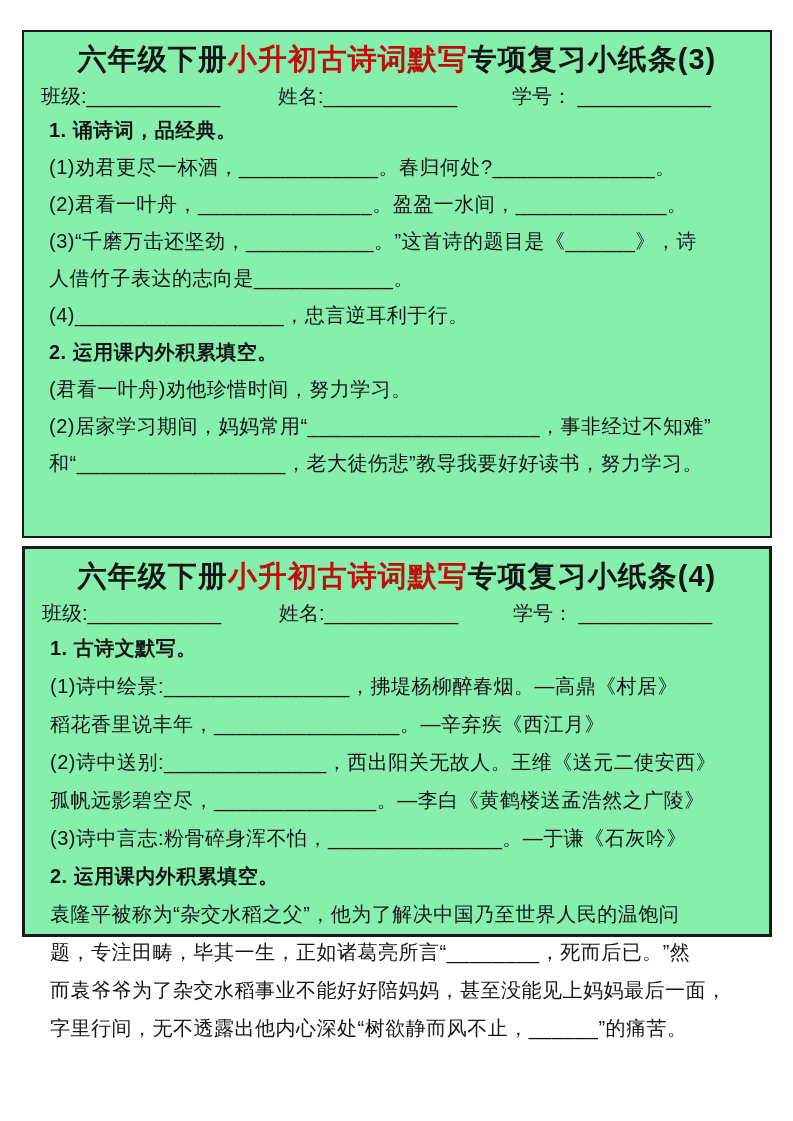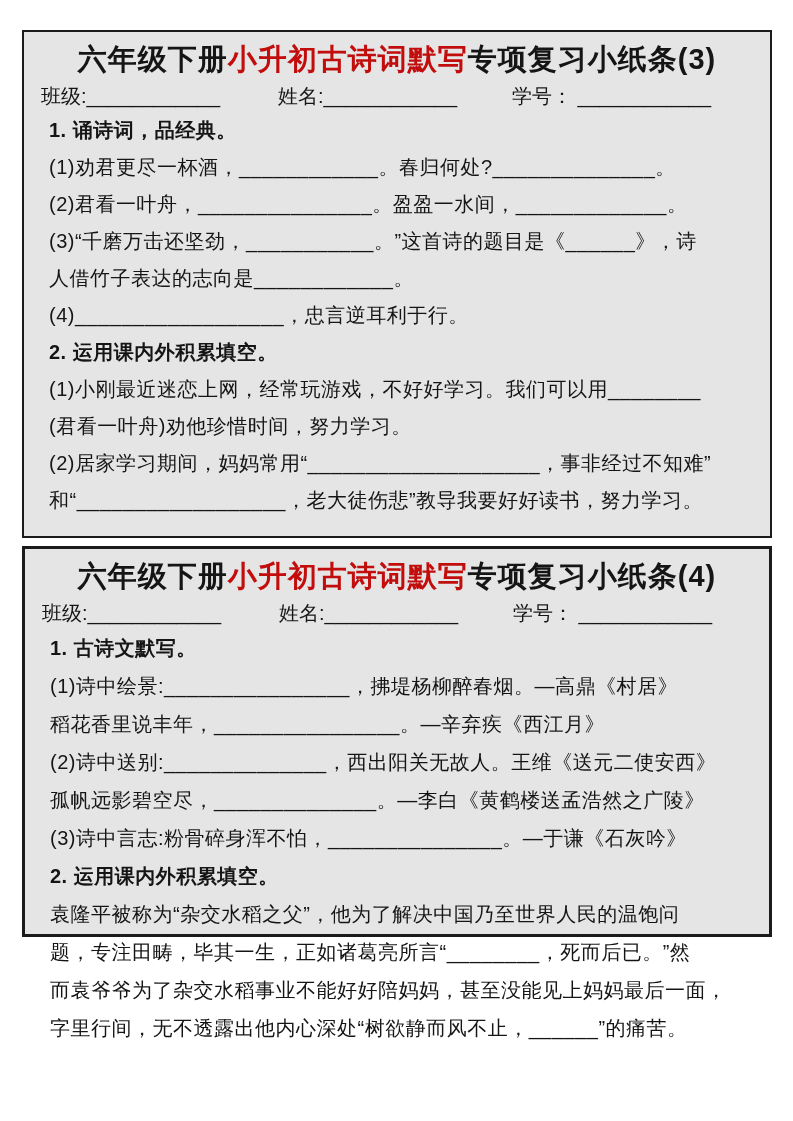--- a/index.html
+++ b/index.html
@@ -8,21 +8,21 @@
     background: #ffffff;
     font-family: "Liberation Sans", sans-serif;
     color: #151515;
     overflow: hidden;
   }
   .page { position: relative; width: 793px; height: 1121px; }
   .card {
     position: absolute;
     left: 22px;
     width: 750px;
-    background: #e5e5e5;
+    background: #86efac;
     border: 2px solid #1b1b1b;
     padding: 6px 17px 10px 17px;
   }
   .card.card-3 { top: 30px; height: 508px; }
   .card.card-4 { top: 546px; height: 391px; border-width: 3px; }
   .title {
     text-align: center;
     font-weight: bold;
     font-size: 29px;
     line-height: 42px;
@@ -64,21 +64,20 @@
       <span class="field f-name">姓名:____________</span>
       <span class="field f-id">学号： ____________</span>
     </div>
     <div class="line heading">1. 诵诗词，品经典。</div>
     <div class="line">(1)劝君更尽一杯酒，____________。春归何处?______________。</div>
     <div class="line">(2)君看一叶舟，_______________。盈盈一水间，_____________。</div>
     <div class="line">(3)“千磨万击还坚劲，___________。”这首诗的题目是《______》，诗</div>
     <div class="line">人借竹子表达的志向是____________。</div>
     <div class="line">(4)__________________，忠言逆耳利于行。</div>
     <div class="line heading">2. 运用课内外积累填空。</div>
-    <div class="line">(1)小刚最近迷恋上网，经常玩游戏，不好好学习。我们可以用________</div>
     <div class="line">(君看一叶舟)劝他珍惜时间，努力学习。</div>
     <div class="line">(2)居家学习期间，妈妈常用“____________________，事非经过不知难”</div>
     <div class="line">和“__________________，老大徒伤悲”教导我要好好读书，努力学习。</div>
   </div>
 
   <div class="card card-4">
     <div class="title"><span>六年级下册</span><span class="hl">小升初古诗词默写</span><span>专项复习小纸条(4)</span></div>
     <div class="fields">
       <span class="field f-class">班级:____________</span>
       <span class="field f-name">姓名:____________</span>

